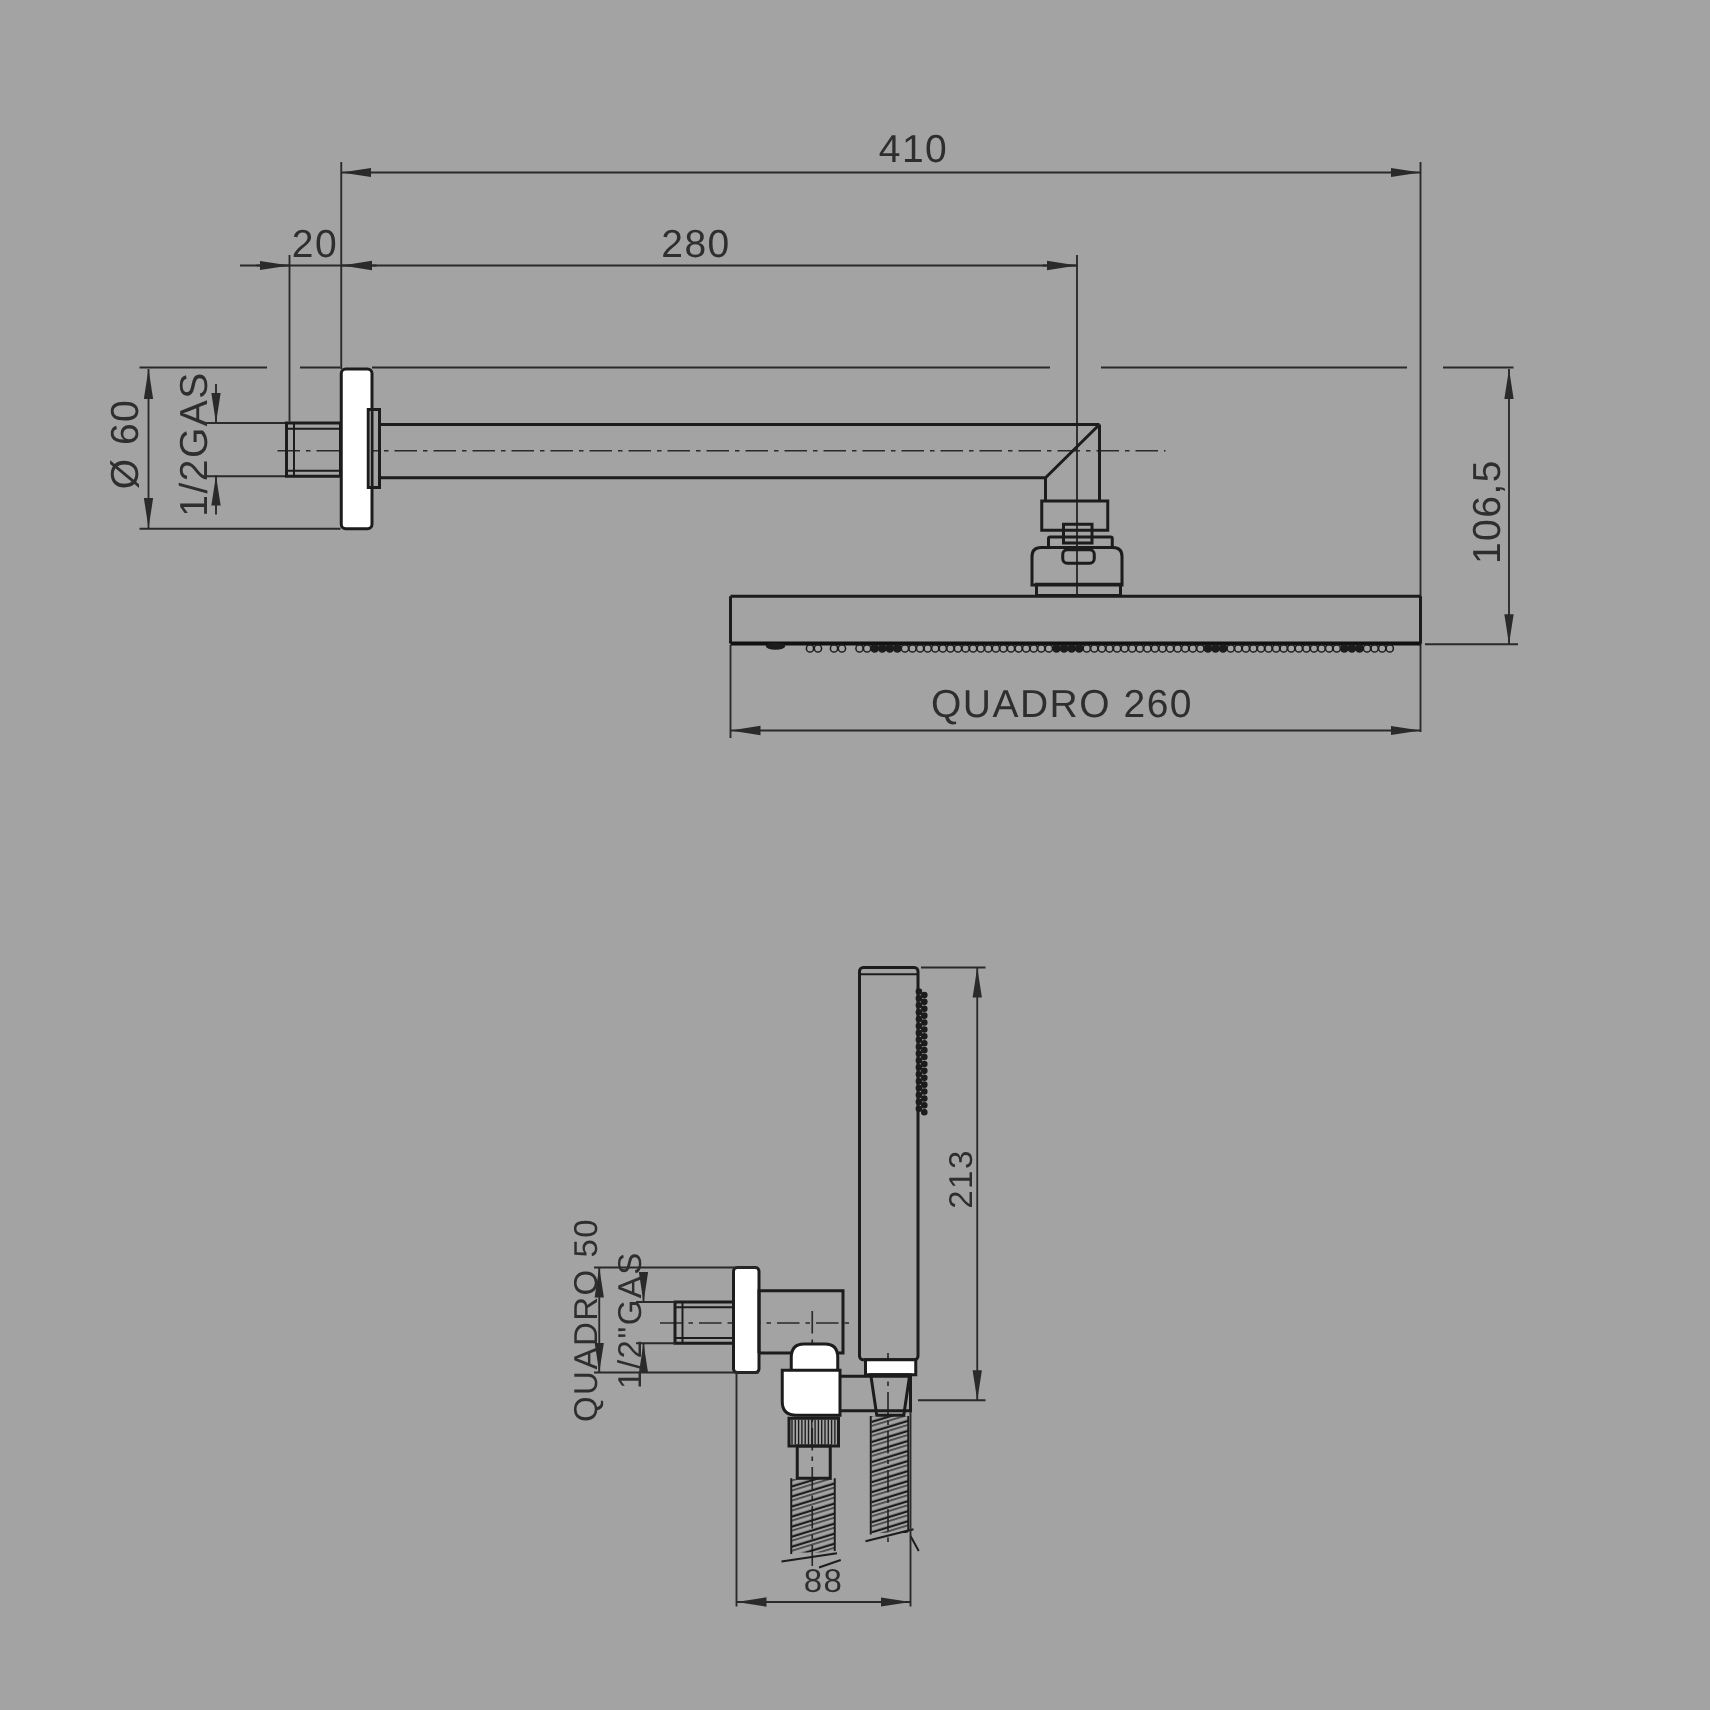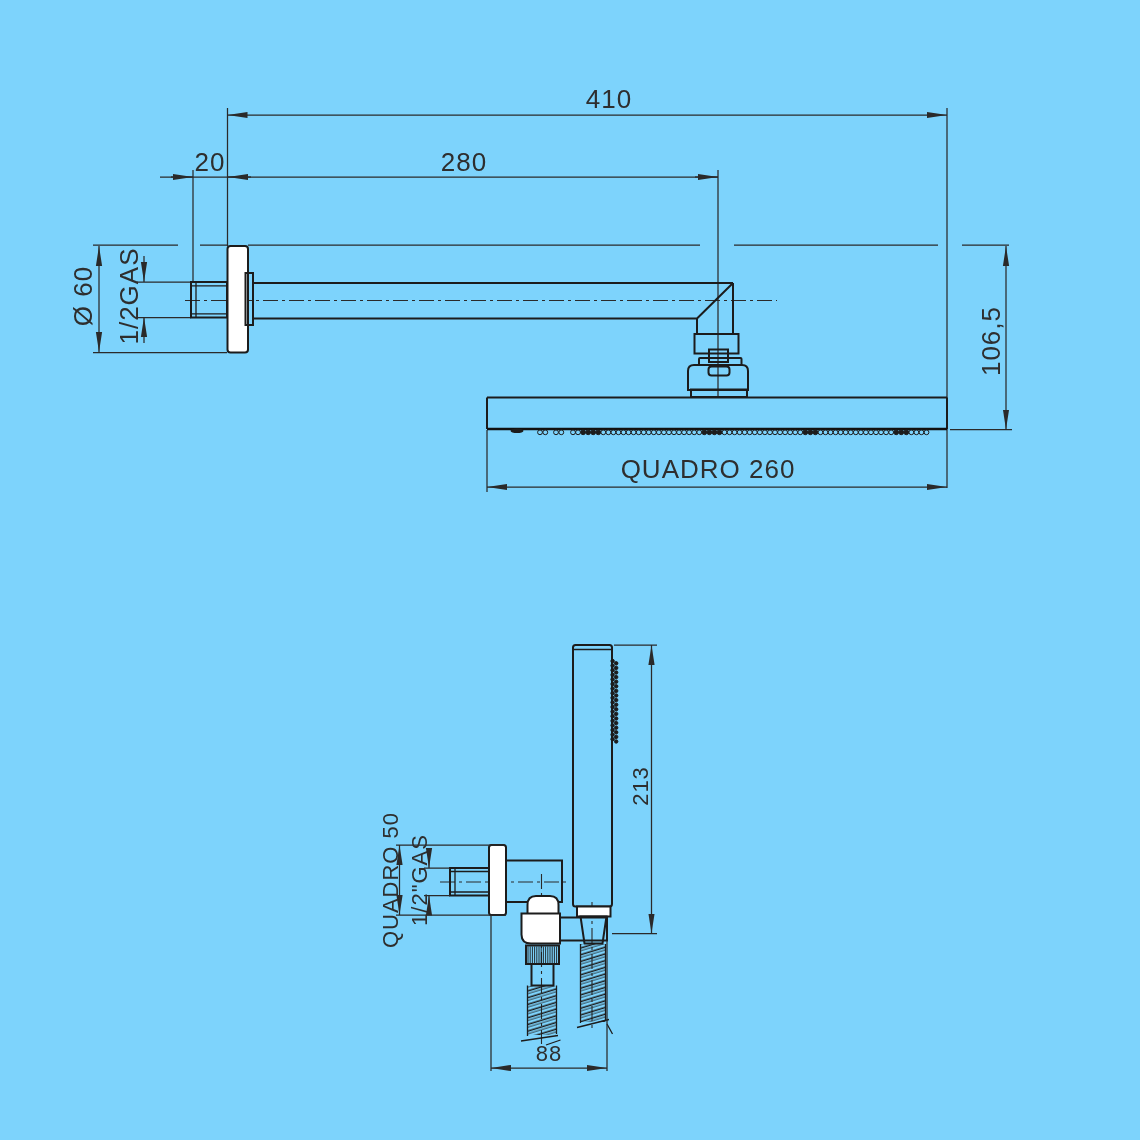--- a/index.html
+++ b/index.html
@@ -1,16 +1,16 @@
 <!DOCTYPE html>
 <html><head>
 <meta charset="utf-8">
 <style>
   html,body{margin:0;padding:0;background:#ffffff;}
-  .canvas{width:1140px;height:1140px;background:#7dd3fc;position:relative;overflow:hidden;}
+  .canvas{width:1140px;height:1140px;background:#a3a3a3;position:relative;overflow:hidden;}
   svg{display:block;}
   
   .ln   {stroke:#1c1c1c;stroke-width:2;fill:none;stroke-linecap:butt;}
   .lnf  {stroke:#1c1c1c;stroke-width:2;fill:#ffffff;}
   .thk  {stroke:#111;stroke-width:2.7;fill:none;}
   .thin {stroke:#1c1c1c;stroke-width:1.3;fill:none;}
   .dim  {stroke:#2a2a2a;stroke-width:1.25;fill:none;}
   .cl   {stroke:#2a2a2a;stroke-width:1.1;fill:none;stroke-dasharray:15 4 3 4;}
   text.t{font-family:"Liberation Sans","DejaVu Sans",sans-serif;fill:#2e2e2e;letter-spacing:1px;}
   .t26{font-size:26px;}

